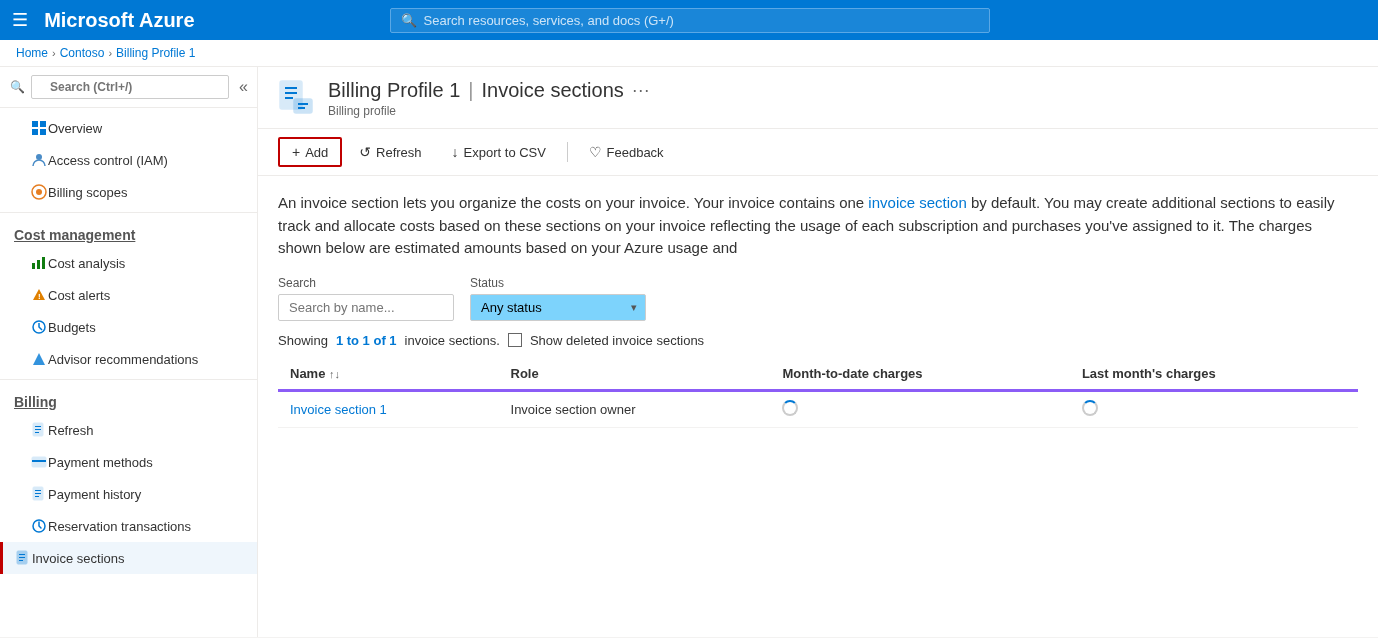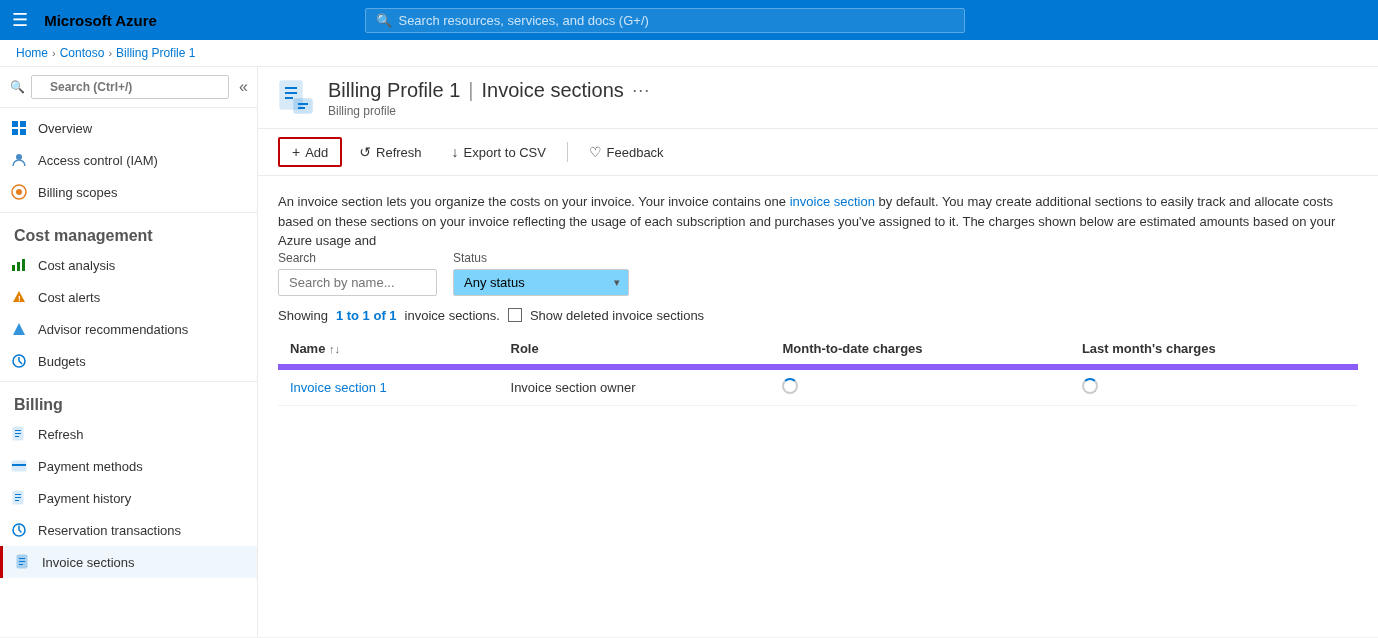--- a/index.html
+++ b/index.html
@@ -8,21 +8,21 @@
     
     .topbar {
       background: #0078d4;
       height: 40px;
       display: flex;
       align-items: center;
       padding: 0 12px;
       gap: 16px;
     }
     .topbar-hamburger { color: #fff; font-size: 18px; cursor: pointer; }
-    .topbar-logo { color: #000000; font-weight: 600; font-size: 15px; }
+    .topbar-logo { color: #ffffff; font-weight: 600; font-size: 20px; }
     .topbar-search {
       flex: 1;
       max-width: 600px;
       margin: 0 auto;
       background: #1a86d8;
       border: 1px solid #5aa8e6;
       border-radius: 2px;
       display: flex;
       align-items: center;
       padding: 4px 10px;
@@ -89,44 +89,44 @@
     .sidebar-collapse-btn {
       cursor: pointer;
       color: #666;
       font-size: 16px;
       padding: 2px 4px;
     }
     .sidebar-nav { padding: 4px 0; }
     .sidebar-item {
       display: flex;
       align-items: center;
-      padding: 7px 10px;
-      gap: 10px;
+      padding: 7px 30px;
       cursor: pointer;
       color: #333;
       font-size: 13px;
     }
     .sidebar-item.active {
       background: #eff6fc;
       border-left: 3px solid #c00000;
       padding-left: 11px;
     }
     .sidebar-item .item-icon {
       width: 18px;
       height: 18px;
       display: flex;
       align-items: center;
       justify-content: center;
       flex-shrink: 0;
     }
     .sidebar-section-label {
       padding: 10px 14px 4px 14px;
-      font-size: 16px;
+      font-size: 14px;
       font-weight: 600;
       color: #555;
+      text-decoration: underline;
     }
     .sidebar-divider {
       border: none;
       border-top: 1px solid #edebe9;
       margin: 4px 0;
     }
 
     
     .content-panel {
       flex: 1;
@@ -190,41 +190,42 @@
     .toolbar-btn .btn-icon { font-size: 14px; }
     .toolbar-divider { width: 1px; height: 20px; background: #ccc; margin: 0 4px; }
 
     
     .content-body {
       flex: 1;
       overflow-y: auto;
       padding: 16px 20px;
     }
     .info-text {
-      font-size: 13px;
+      font-size: 15px;
       color: #333;
       line-height: 1.5;
+      margin-bottom: 16px;
     }
     .info-text a { color: #0078d4; text-decoration: none; }
 
     
     .filter-row {
       display: flex;
       gap: 16px;
       margin-bottom: 12px;
       align-items: flex-end;
     }
     .filter-group { display: flex; flex-direction: column; gap: 4px; }
     .filter-label { font-size: 12px; color: #555; }
     .filter-input {
       border: 1px solid #ccc;
       border-radius: 2px;
       padding: 5px 10px;
       font-size: 13px;
-      width: 159px;
+      width: 176px;
       outline: none;
     }
     .filter-select-wrap {
       border: 1px solid #ccc;
       border-radius: 2px;
       display: flex;
       align-items: center;
       background: #7dd3fc;
     }
     .filter-select-wrap select {
@@ -259,21 +260,21 @@
     .data-table {
       width: 100%;
       border-collapse: collapse;
     }
     .data-table th {
       text-align: left;
       font-weight: 600;
       font-size: 13px;
       color: #333;
       padding: 8px 12px;
-      border-bottom: 6px solid #8b5cf6;
+      border-bottom: 3px solid #8b5cf6;
       background: #fff;
       white-space: nowrap;
     }
     .data-table th .sort-arrows { font-size: 11px; color: #666; }
     .data-table td {
       padding: 8px 12px;
       font-size: 13px;
       color: #333;
       border-bottom: 1px solid #f3f2f1;
     }
@@ -386,36 +387,36 @@
         <span class="item-icon icon-cost-alerts">
           <svg width="16" height="16" viewBox="0 0 16 16">
               <path d="M8 2L14 13H2L8 2Z" fill="#e08000"></path>
               <text x="7" y="12" font-size="8" fill="white" font-weight="bold">!</text>
             </svg>
         </span>
         <span>Cost alerts</span>
       </div>
 
       <div class="sidebar-item">
-        <span class="item-icon icon-advisor">
-          <svg width="16" height="16" viewBox="0 0 16 16">
-              <polygon points="8,2 14,14 2,14" fill="#0078d4" opacity="0.8"></polygon>
-            </svg>
-        </span>
-        <span>Advisor recommendations</span>
-      </div>
-
-      <div class="sidebar-item">
         <span class="item-icon icon-budgets">
           <svg width="16" height="16" viewBox="0 0 16 16">
               <circle cx="8" cy="8" r="6" stroke="#0078d4" stroke-width="1.5" fill="none"></circle>
               <path d="M8 4v4l3 3" stroke="#0078d4" stroke-width="1.5" fill="none"></path>
             </svg>
         </span>
         <span>Budgets</span>
+      </div>
+
+      <div class="sidebar-item">
+        <span class="item-icon icon-advisor">
+          <svg width="16" height="16" viewBox="0 0 16 16">
+              <polygon points="8,2 14,14 2,14" fill="#0078d4" opacity="0.8"></polygon>
+            </svg>
+        </span>
+        <span>Advisor recommendations</span>
       </div>
 
       <hr class="sidebar-divider">
 
       <div class="sidebar-section-label">Billing</div>
 
       <div class="sidebar-item">
         <span class="item-icon icon-invoices">
           <svg width="16" height="16" viewBox="0 0 16 16">
               <rect x="2" y="1" width="10" height="13" rx="1" fill="#0078d4" opacity="0.15" stroke="#0078d4" stroke-width="1"></rect>

